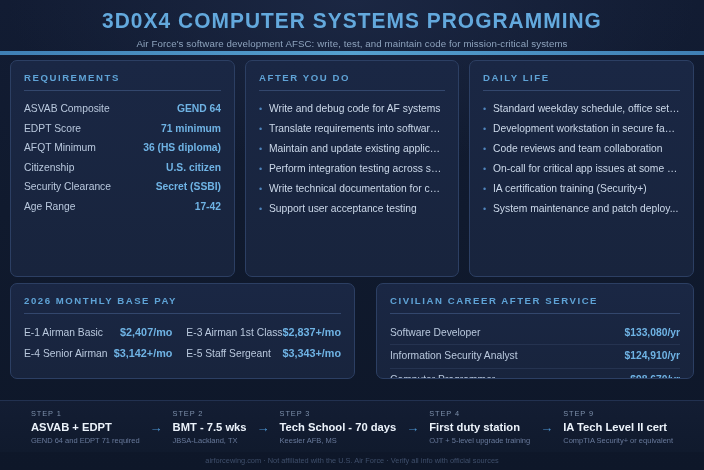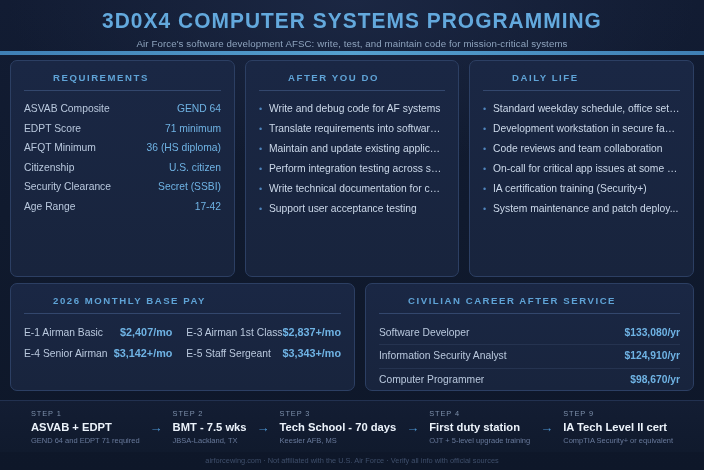--- a/index.html
+++ b/index.html
@@ -74,21 +74,20 @@
     position: relative;
     overflow: hidden;
   }
   .panel-title {
     font-size: 9.6px;
     font-weight: bold;
     letter-spacing: 1.55px;
     color: #5fa3d6;
     padding-bottom: 7px;
     white-space: nowrap;
-    margin-left: 29px;
   }
   .panel-rule {
     height: 1px;
     background: #33476d;
     margin-bottom: 8px;
   }
 
   .p-req  { flex: 0 0 225px; }
   .p-do   { flex: 1 1 auto; }
   .p-life { flex: 0 0 225px; }
@@ -96,21 +95,21 @@
   
   .req-row {
     display: flex;
     justify-content: space-between;
     align-items: baseline;
     font-size: 10.3px;
     line-height: 19.5px;
     white-space: nowrap;
   }
   .req-label { color: #b9c8dd; }
-  .req-value { color: #6fb3e4; font-weight: normal; }
+  .req-value { color: #6fb3e4; font-weight: bold; }
 
   
   .bullet-row {
     display: flex;
     align-items: baseline;
     font-size: 10.3px;
     line-height: 20px;
     color: #cbd8e9;
     white-space: nowrap;
     overflow: hidden;
@@ -125,22 +124,22 @@
   .bullet-text {
     overflow: hidden;
     text-overflow: ellipsis;
   }
 
   
   .bottom-row {
     position: absolute;
     top: 283px; left: 10px; right: 10px;
     display: flex;
-    gap: 10px;
-    height: 108px;
+    gap: 21px;
+    height: 96px;
   }
   .p-pay { flex: 0 0 345px; }
   .p-civ { flex: 1 1 auto; }
 
   .pay-grid {
     display: grid;
     grid-template-columns: 1fr 1fr;
     column-gap: 14px;
     row-gap: 0px;
   }

